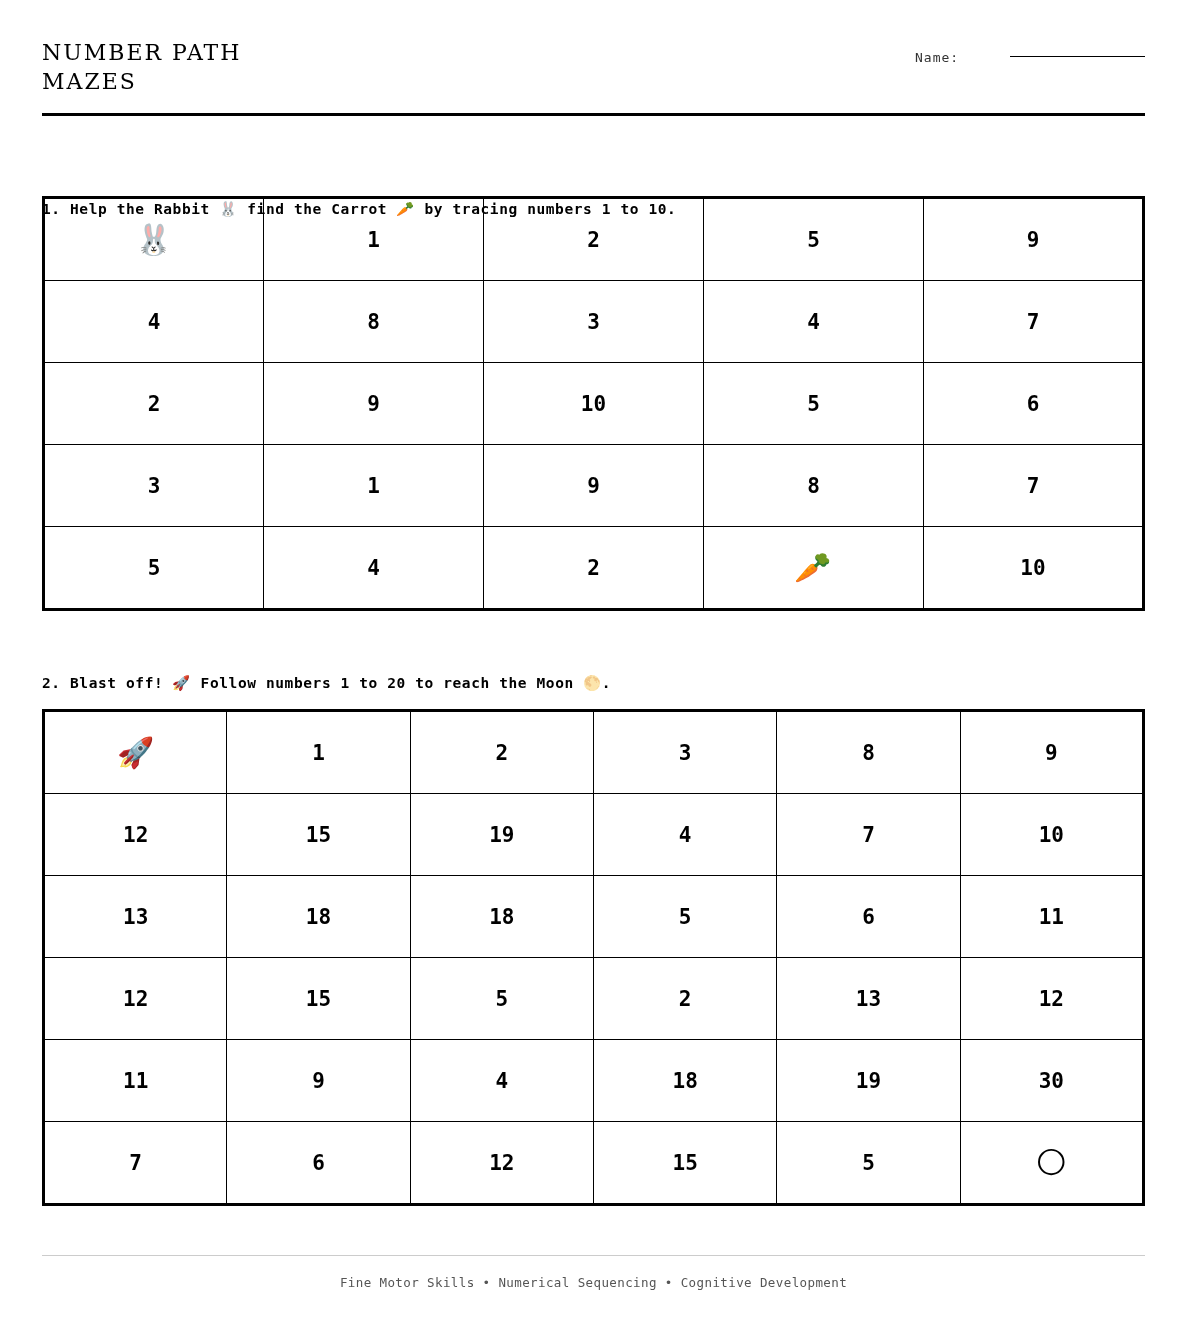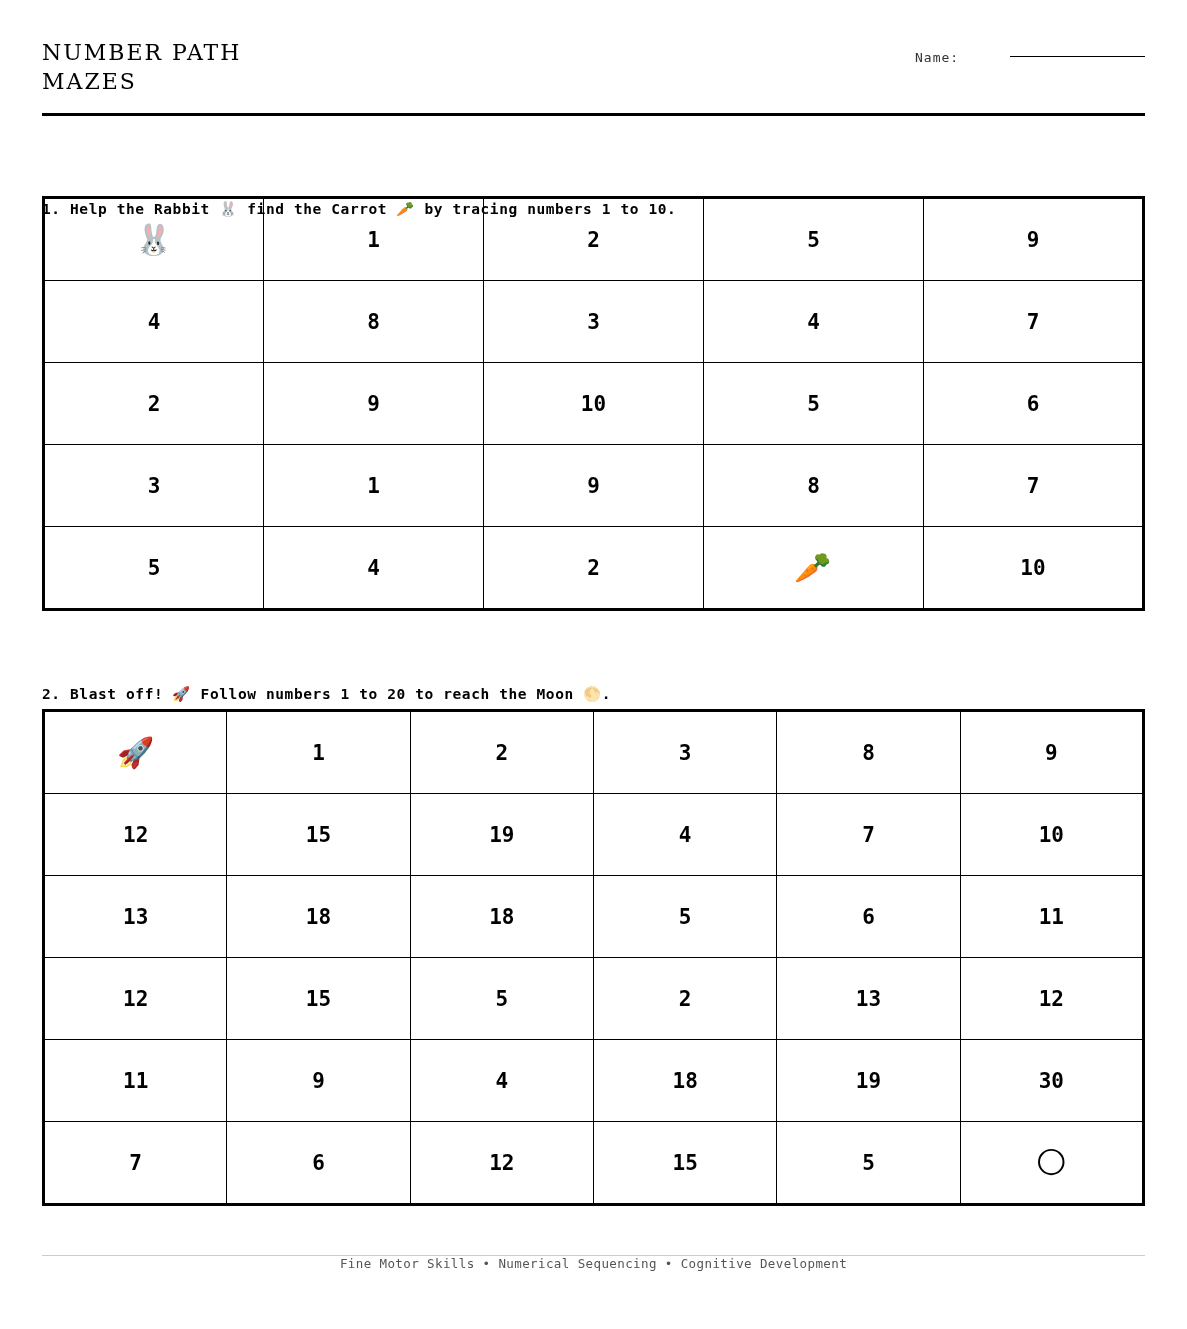--- a/index.html
+++ b/index.html
@@ -113,35 +113,36 @@
     font-size: 30px;
     line-height: 1;
   }
 
   
   #section1 { position: absolute; left: 0; top: 160px; width: 1103px; }
   #section1 .prompt { position: absolute; left: 0; top: 0; margin-top: 40px; }
   #section1 .maze-wrap { position: absolute; left: 0; top: 36px; }
 
   #section2 { position: absolute; left: 0; top: 673px; width: 1103px; }
-  #section2 .prompt { position: absolute; left: 0; top: 12px; }
+  #section2 .prompt { position: absolute; left: 0; top: 1px; }
   #section2 .maze-wrap { position: absolute; left: 0; top: 36px; }
 
   
   .footer {
     position: absolute;
     left: 0;
     right: 0;
     top: 1255px;
   }
   .footer-rule {
     height: 0;
     border-bottom: 1px solid #cccccc;
   }
   .footer-text {
+    margin-top: 19px;
     text-align: center;
     font-family: "DejaVu Sans Mono", "Liberation Mono", monospace;
     font-size: 12.5px;
     letter-spacing: 0.4px;
     color: #555555;
     white-space: pre;
   }
 </style>
 </head>
 <body>

